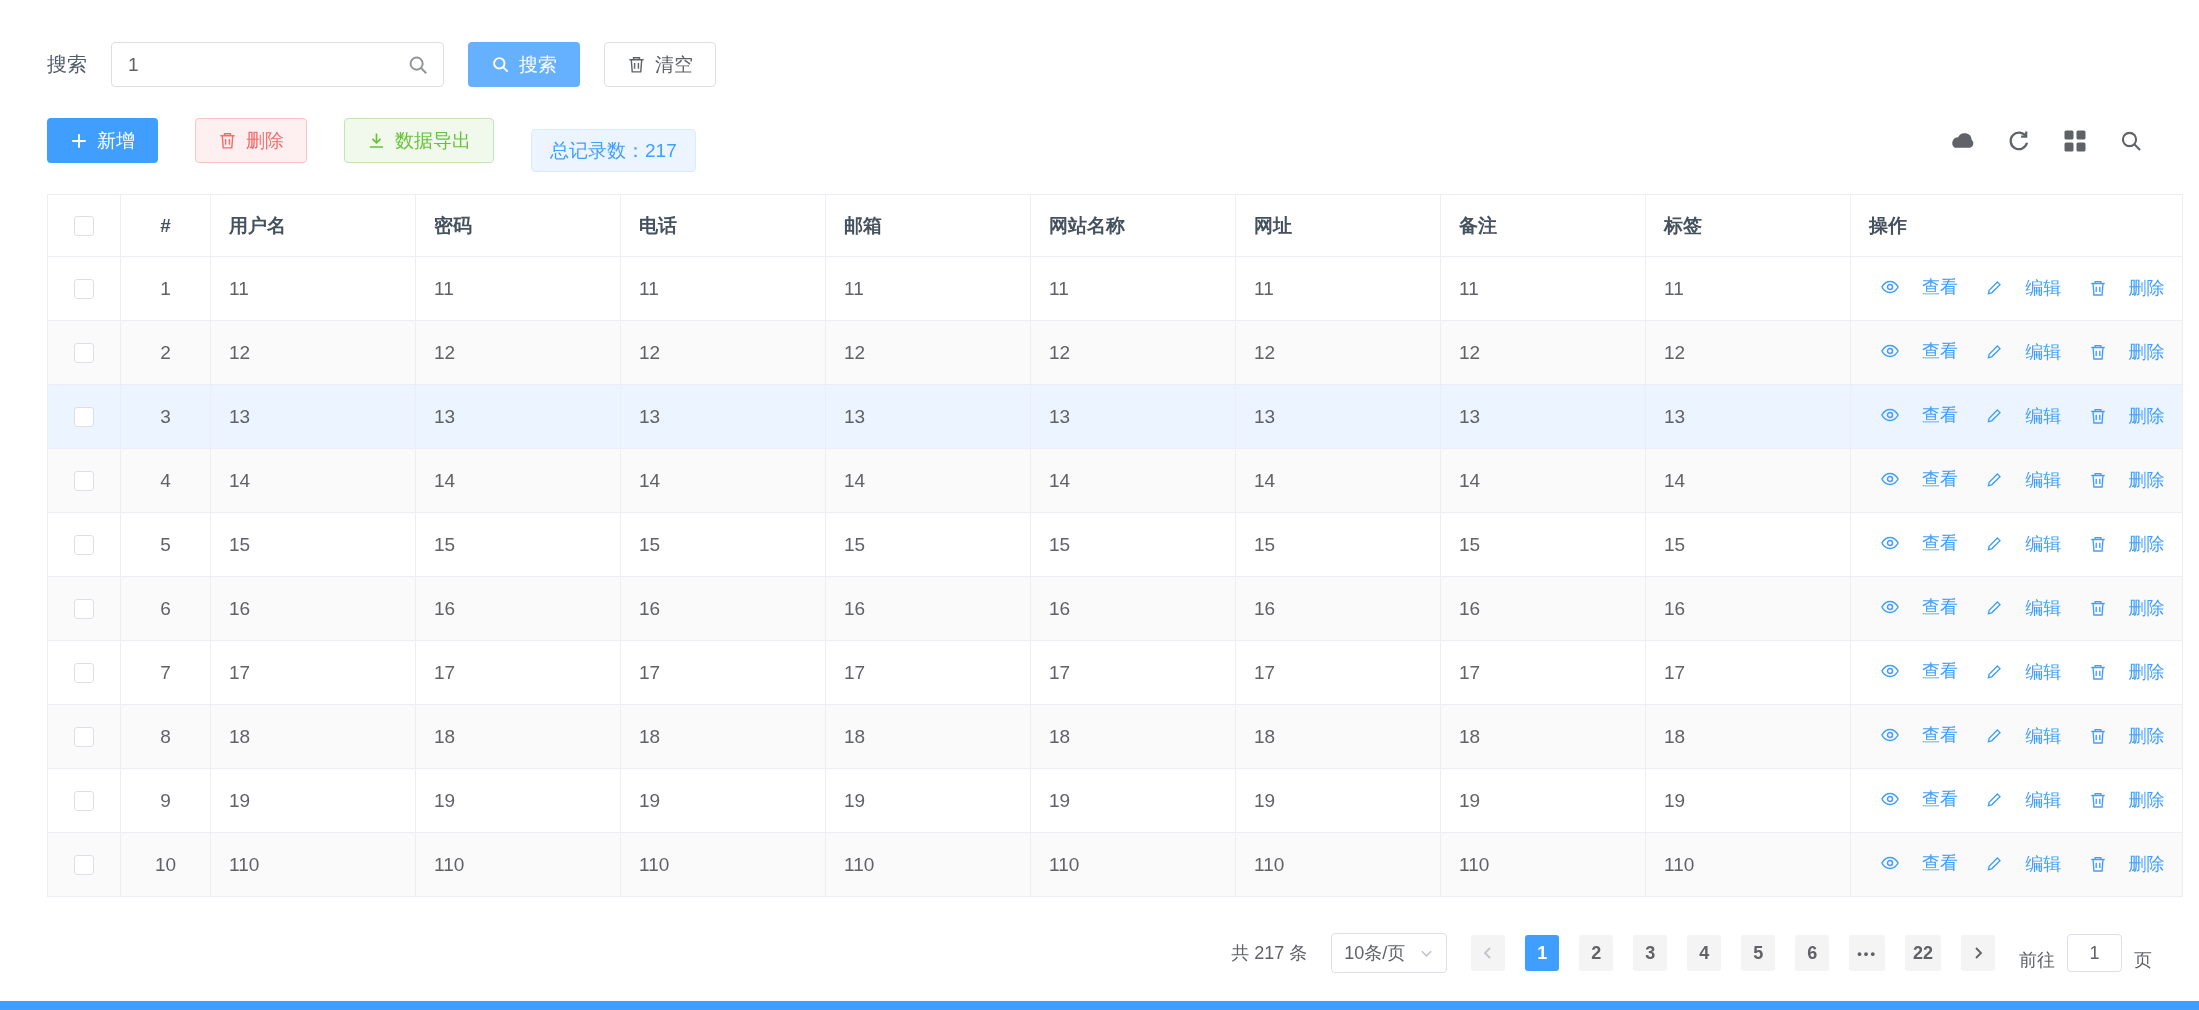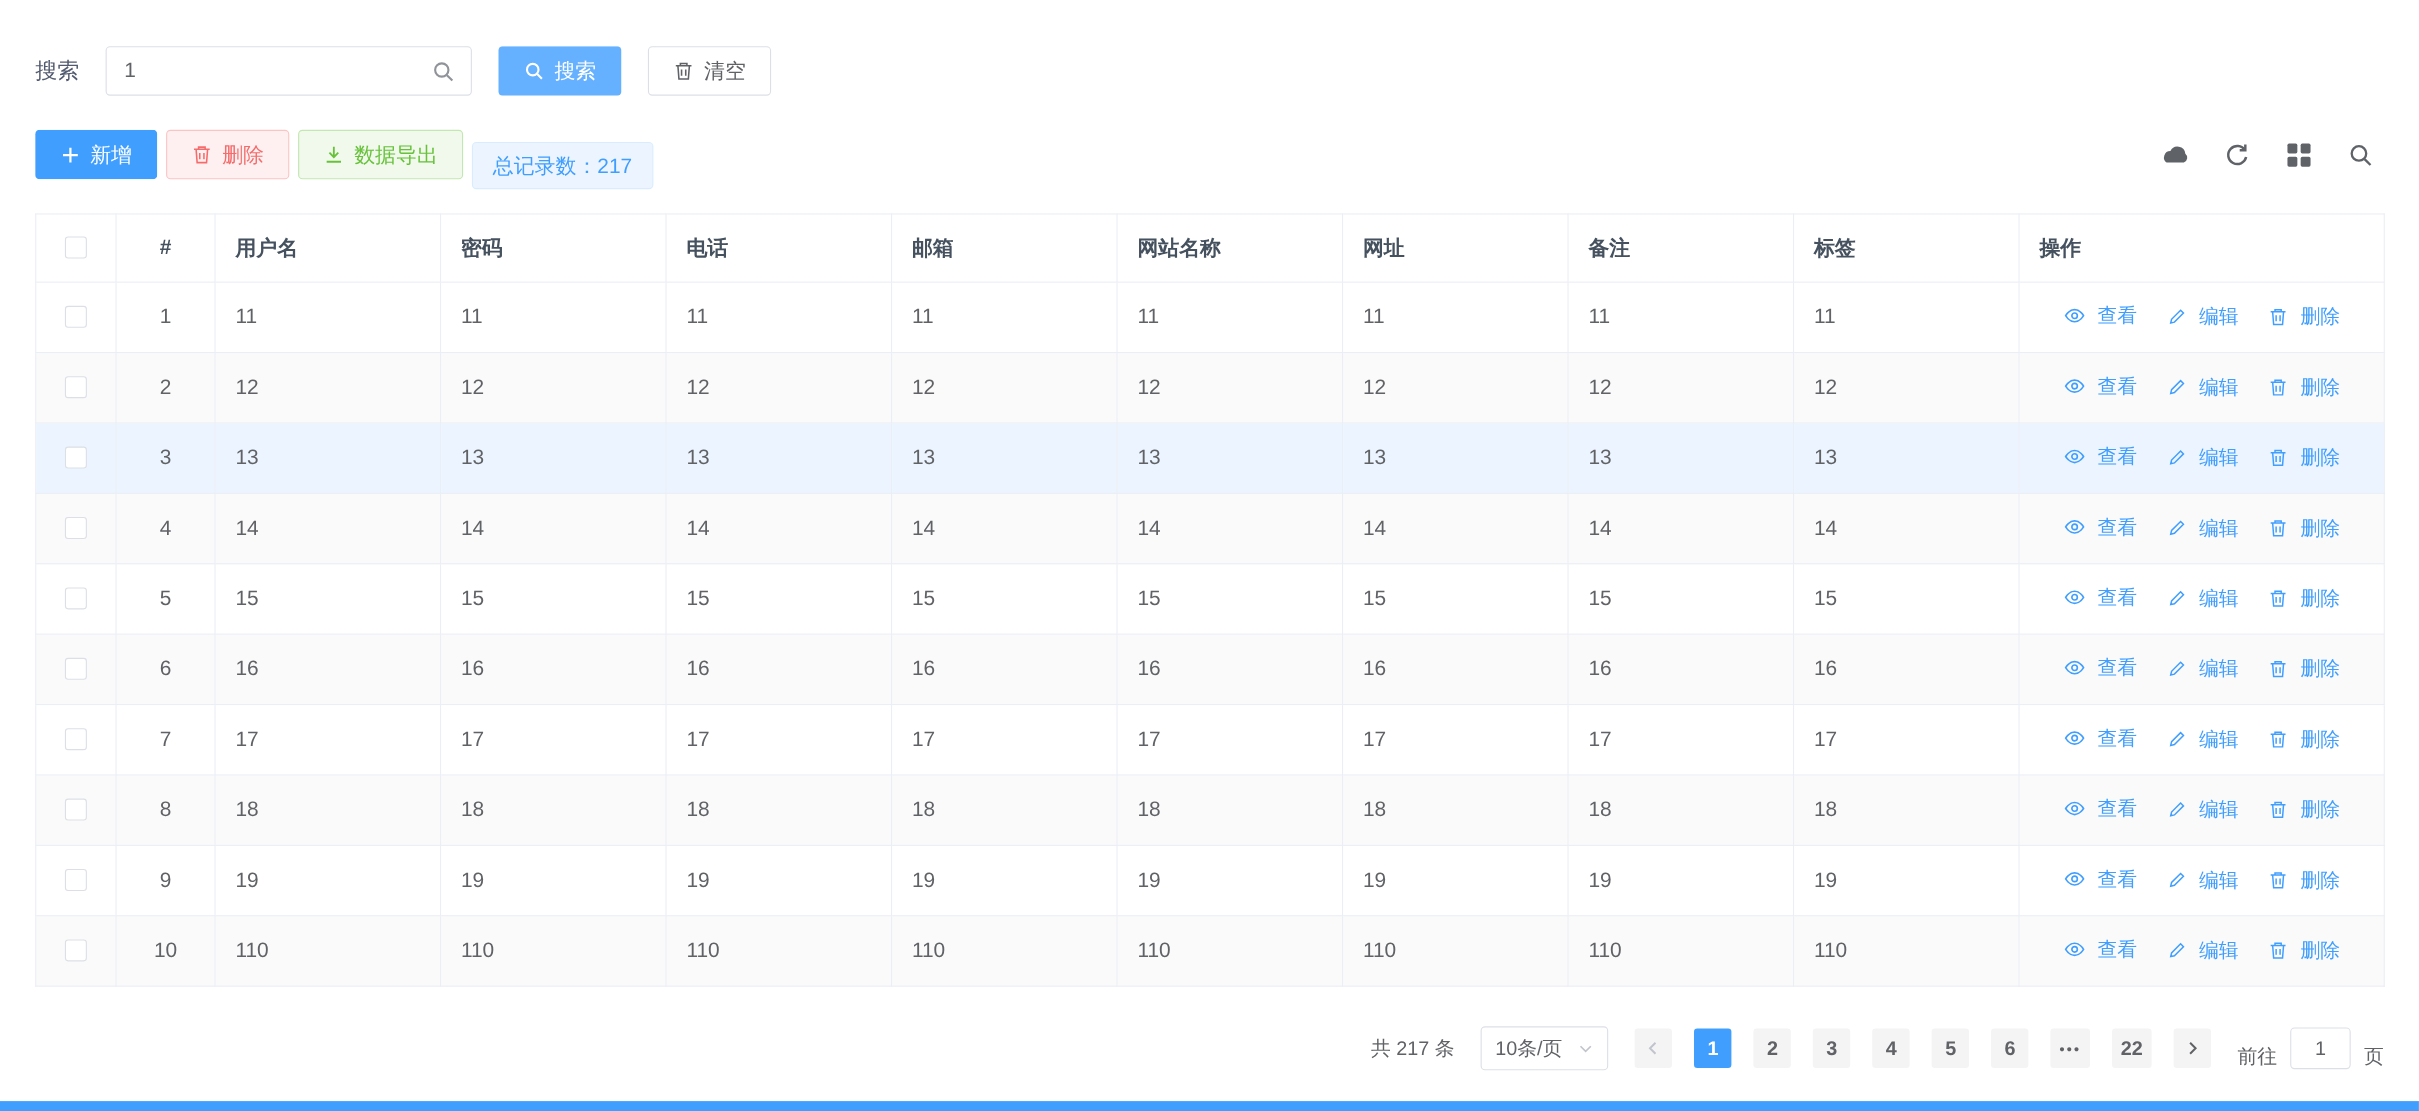--- a/index.html
+++ b/index.html
@@ -51,21 +51,21 @@
     font-family: inherit;
     display: flex;
     align-items: center;
     justify-content: center;
     gap: 8px;
     cursor: pointer;
     padding: 0 16px;
   }
 
   
-  .content { padding: 0 32px; }
+  .content { padding: 0 47px; }
 
   .search-row {
     margin-top: 42px;
     display: flex;
     align-items: center;
     gap: 24px;
   }
   .search-label { font-size: 20px; color: #515a6e; }
   .input-wrap {
     width: 333px;
@@ -107,21 +107,21 @@
   .btn-search { background: #66b1ff; color: #fff; }
   .btn-clear { background: #fff; border-color: #dcdfe6; color: #606266; }
   .btn-add { background: #409eff; color: #fff; }
   .btn-danger { background: #fef0f0; border-color: #fbc4c4; color: #f56c6c; }
   .btn-success { background: #f0f9eb; border-color: #c2e7b0; color: #67c23a; }
 
   .toolbar-row {
     margin-top: 22px;
     display: flex;
     align-items: center;
-    gap: 8px;
+    gap: 37px;
   }
   .total-badge {
     height: 43px;
     display: inline-flex;
     align-items: center;
     padding: 0 18px;
     background: #ecf5ff;
     border: 1px solid #d9ecff;
     color: #409eff;
     border-radius: 4px;
@@ -175,21 +175,21 @@
     border-radius: 3px;
     background: #fff;
     vertical-align: middle;
     cursor: pointer;
   }
 
   .action {
     color: #409eff;
     display: inline-flex;
     align-items: center;
-    gap: 11px;
+    gap: 22px;
     margin: 0 11px;
     font-size: 18px;
     text-decoration: none;
     cursor: pointer;
   }
 
   
   .pagination {
     margin-top: 36px;
     display: flex;

